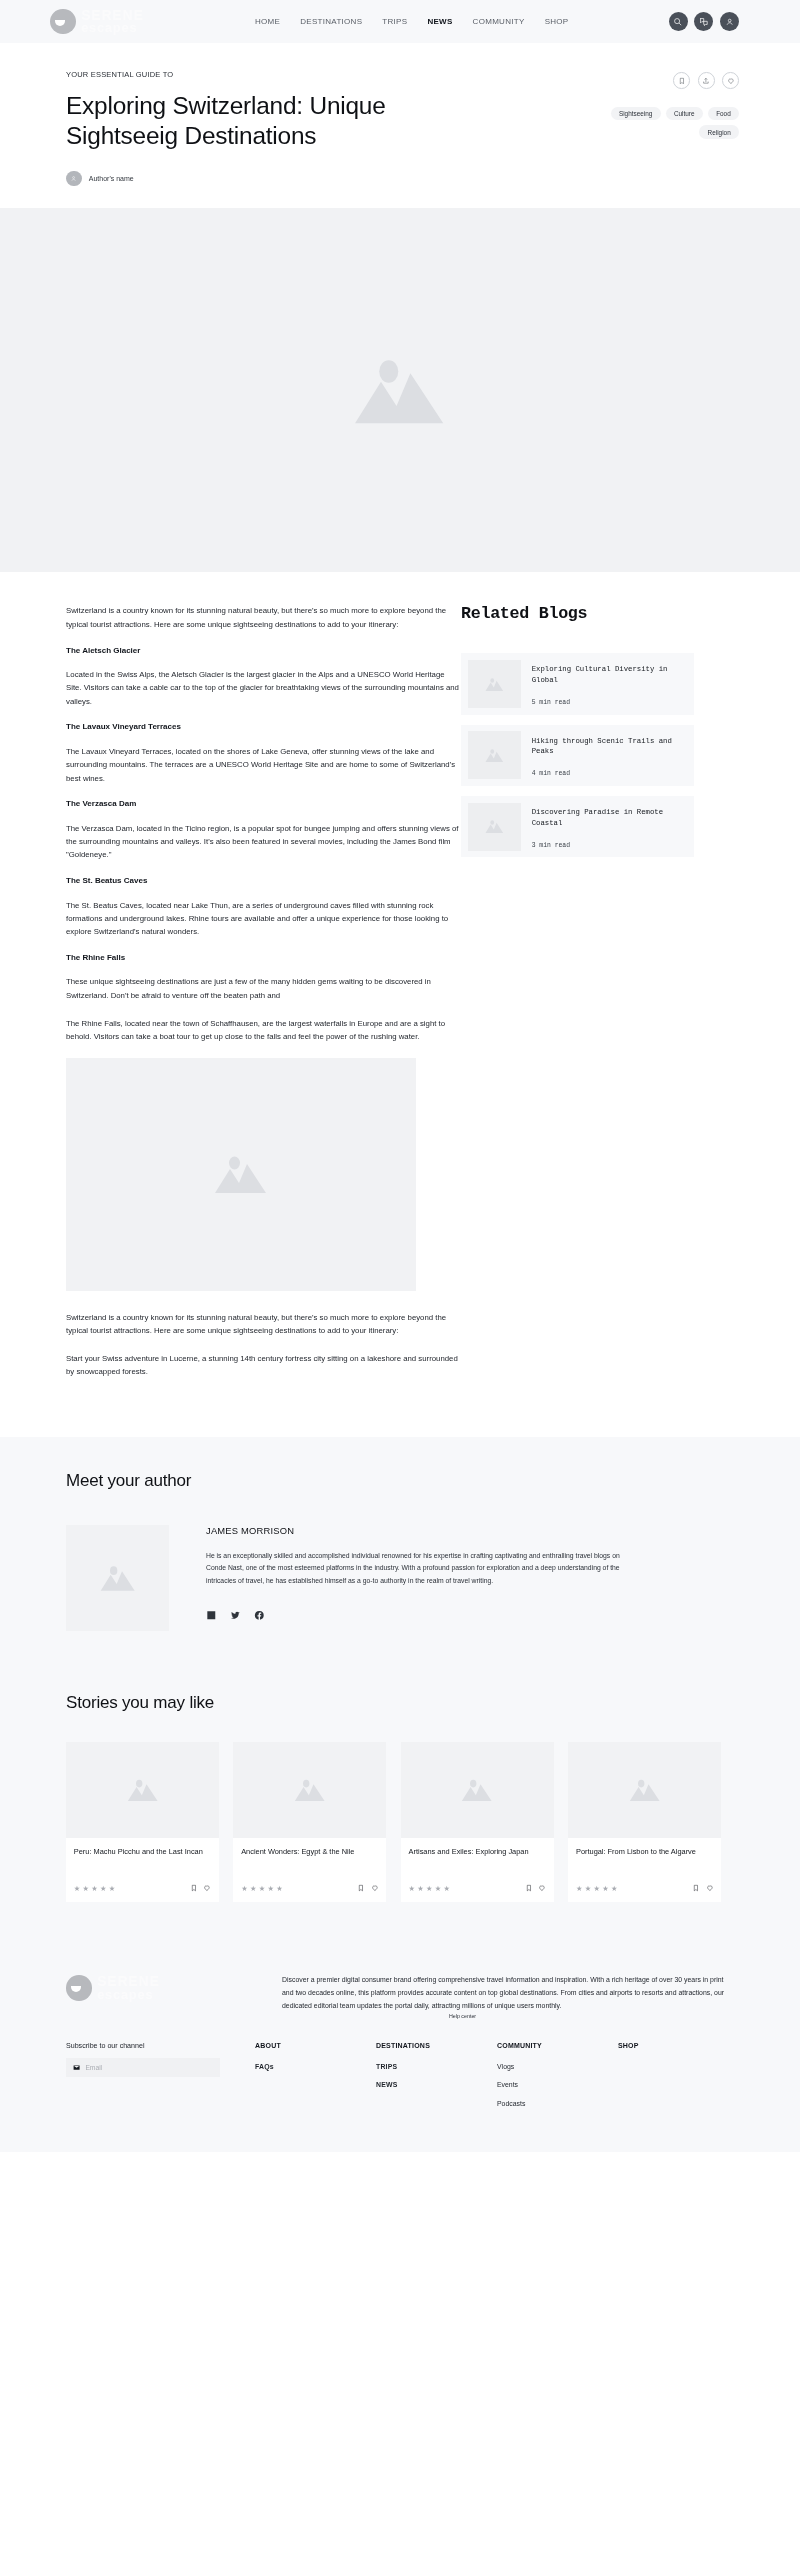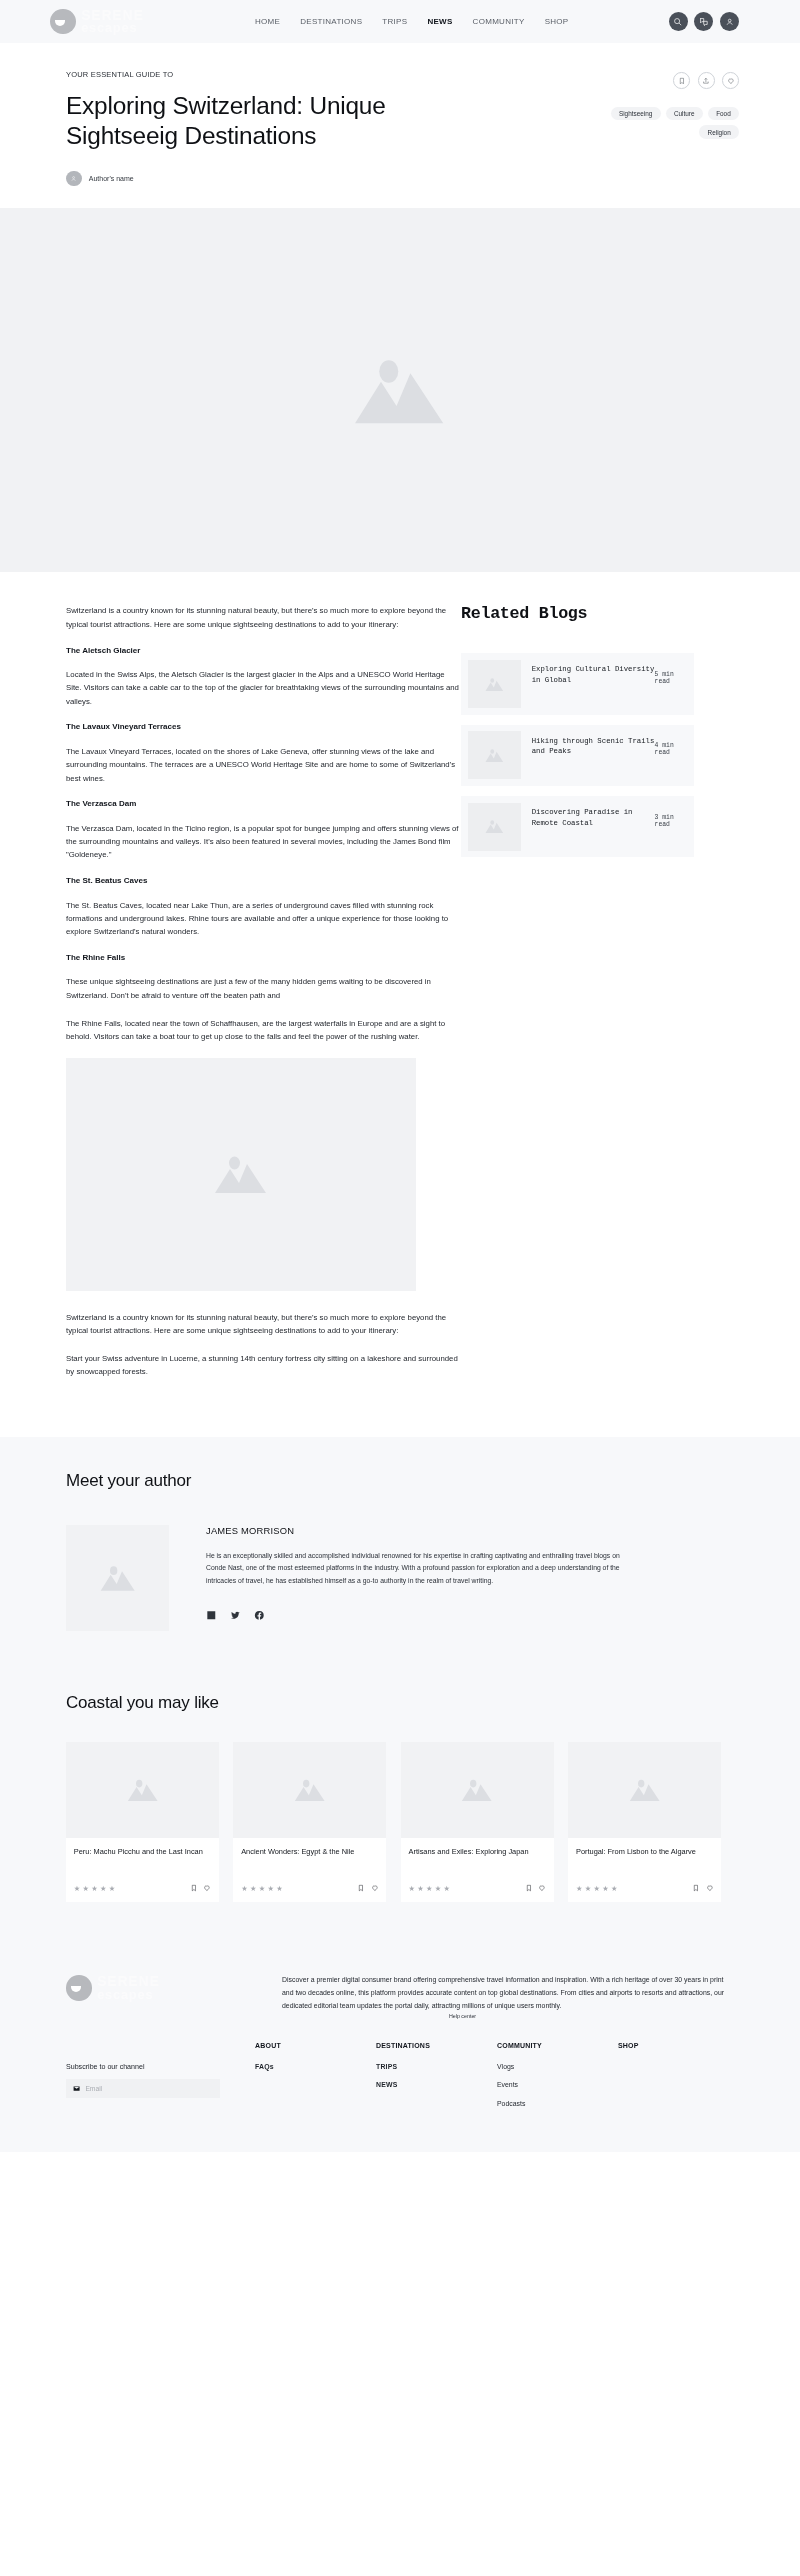--- a/index.html
+++ b/index.html
@@ -121,21 +121,21 @@
   h2.side-title {
     font-size: 16.7px; font-weight: 700; color: #0f1115;
     letter-spacing: -0.3px; margin-bottom: 30px;
   }
   .rb-card {
     background: #f7f8fa; display: flex; gap: 11px; padding: 6.7px;
     margin-bottom: 10px; align-items: stretch;
   }
   .rb-thumb { width: 53px; height: 48px; flex: 0 0 auto; background: #edeef0; }
   .rb-thumb svg { width: 21px; height: 16.7px; }
-  .rb-body { padding: 4.4px 4.4px 2.2px 0; display: flex; flex-direction: row; justify-content: space-between; }
+  .rb-body { padding: 4.4px 4.4px 2.2px 0; display: flex; flex-direction: column; justify-content: space-between; }
   .rb-title { font-size: 7.3px; line-height: 1.42; color: #14181e; }
   .rb-meta { font-size: 6.4px; color: #3a4048; margin-top: 6.7px; }
 
   
   .author-sec { background: #f7f8fa; padding: 34px 61px 43px 66px; }
   h2.sec-title {
     font-size: 17px; font-weight: 400; color: #0f1115;
     letter-spacing: -0.2px; margin-bottom: 34px;
   }
   .author-row { display: flex; gap: 37px; }
@@ -168,21 +168,21 @@
 
   
   .footer { background: #f7f8fa; padding: 24.4px 61px 33px 66px; position: relative; }
   .foot-top { display: flex; gap: 33px; }
   .foot-brand { width: 183px; }
   .foot-brand .brand { width: auto; }
   .foot-desc { flex: 1; font-size: 6.9px; line-height: 1.85; color: #24282f; max-width: 445px; position: relative; }
   .help-overlay {
     position: absolute; left: 167px; top: 38px; font-size: 5.3px; color: #2b3038;
   }
-  .foot-bottom { display: flex; gap: 33px; margin-top: 30px; align-items: center; }
+  .foot-bottom { display: flex; gap: 33px; margin-top: 30px; }
   .subscribe { width: 183px; }
   .sub-label { font-size: 7.1px; color: #22262d; margin-bottom: 7.8px; }
   .sub-field {
     background: #f0f1f3; height: 19px; display: flex; align-items: center;
     gap: 5px; padding: 0 7.2px; width: 154px;
   }
   .sub-field svg { width: 7.2px; height: 7.2px; fill: #14181e; }
   .sub-field .ph-txt { font-size: 6.7px; color: #a9acb2; }
   .link-cols { display: flex; flex: 1; }
   .lcol { width: 121px; }
@@ -394,21 +394,21 @@
           <svg viewBox="0 0 24 24">
               <path d="M22 12a10 10 0 10-11.56 9.88v-6.99H7.9V12h2.54V9.8c0-2.5 1.5-3.89 3.78-3.89 1.1 0 2.24.2 2.24.2v2.46h-1.26c-1.24 0-1.63.77-1.63 1.56V12h2.78l-.44 2.89h-2.34v6.99A10 10 0 0022 12z"></path>
             </svg>
         </a>
       </div>
     </div>
   </div>
 </div>
 
 <div class="stories-sec">
-  <h2 class="stories-title">Coastal you may like</h2>
+  <h2 class="stories-title">Stories you may like</h2>
   <div class="story-grid">
 
     <div class="story-card">
       <div class="ph story-ph">
         <svg viewBox="0 0 120 96">
           <ellipse cx="47" cy="26" rx="11" ry="13"></ellipse>
           <path d="M8 86 L38 38 L56 66 L72 28 L110 86 Z" stroke-linejoin="round"></path>
         </svg>
       </div>
       <div class="story-body">

